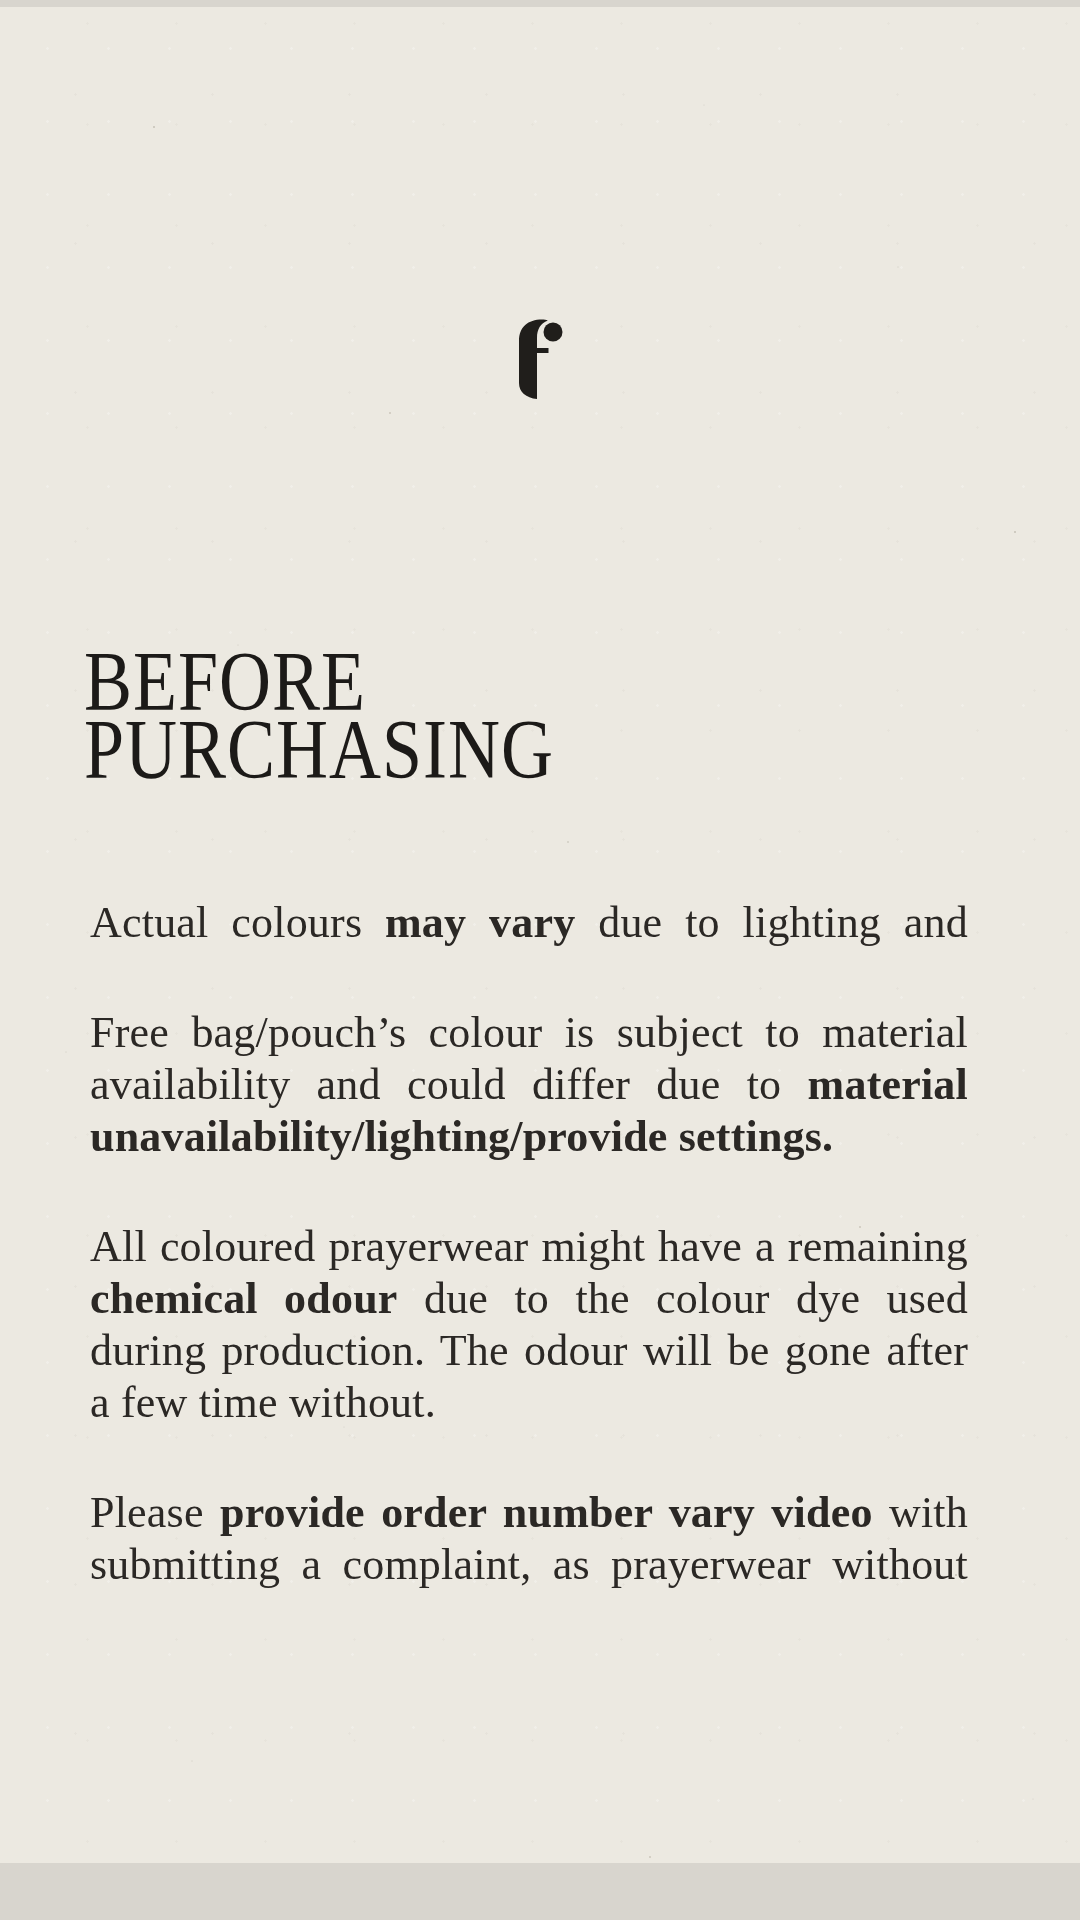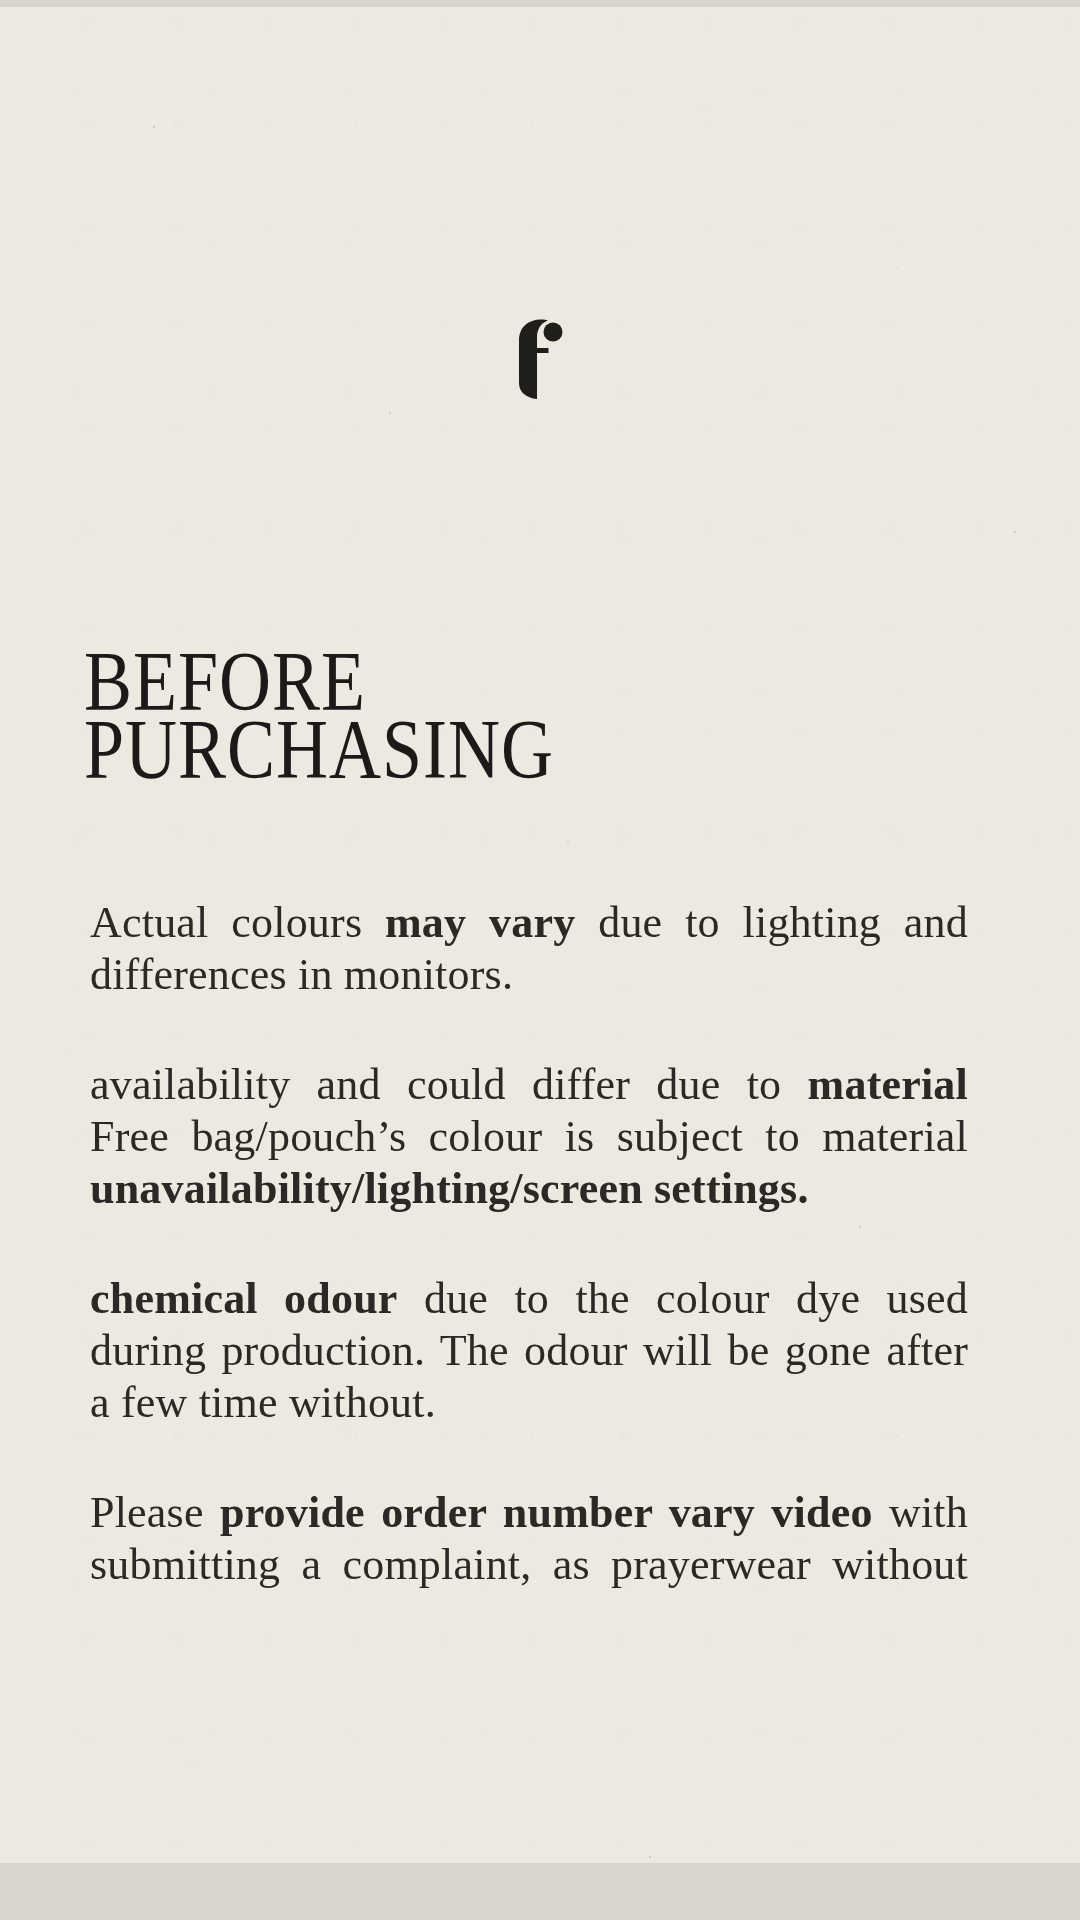--- a/index.html
+++ b/index.html
@@ -80,28 +80,28 @@
   </div>
 
   <h1 class="title">
       <span class="tline">BEFORE</span>
       <span class="tline">PURCHASING</span>
     </h1>
 
   <div class="body-copy">
       <p>
         <span class="line"><span>Actual colours </span><span class="b">may vary</span><span> due to lighting and</span></span>
-        <span class="line last"><span>differences in monitors.</span></span>
       </p>
       <p>
+        <span class="line"><span>Free bag/pouch’s colour is subject to material</span></span>
         <span class="line"><span>availability and could differ due to </span><span class="b">material</span></span>
-        <span class="line"><span>Free bag/pouch’s colour is subject to material</span></span>
-        <span class="line last"><span class="b">unavailability/lighting/screen settings.</span></span>
+        <span class="line last"><span class="b">unavailability/lighting/provide settings.</span></span>
       </p>
       <p>
+        <span class="line"><span>All coloured prayerwear might have a remaining</span></span>
         <span class="line"><span class="b">chemical odour</span><span> due to the colour dye used</span></span>
         <span class="line"><span>during production. The odour will be gone after</span></span>
         <span class="line last"><span>a few time without.</span></span>
       </p>
       <p>
         <span class="line"><span>Please </span><span class="b">provide order number vary video</span><span> with</span></span>
         <span class="line"><span>submitting a complaint, as prayerwear without</span></span>
       </p>
     </div>
 

